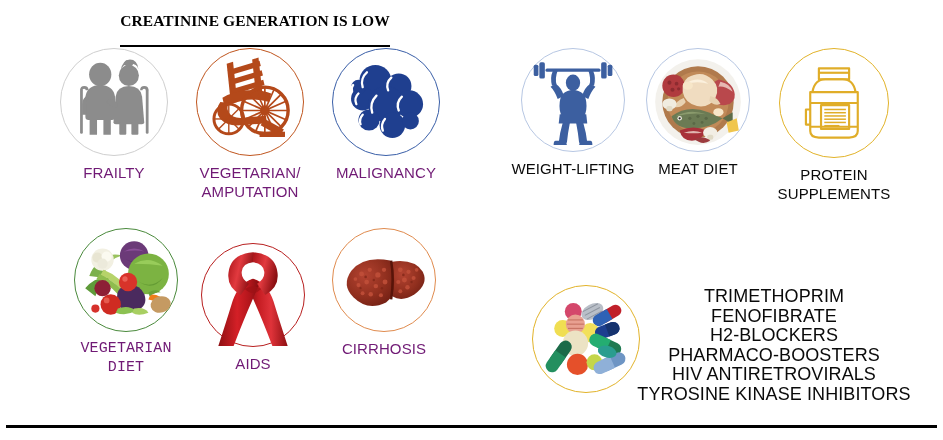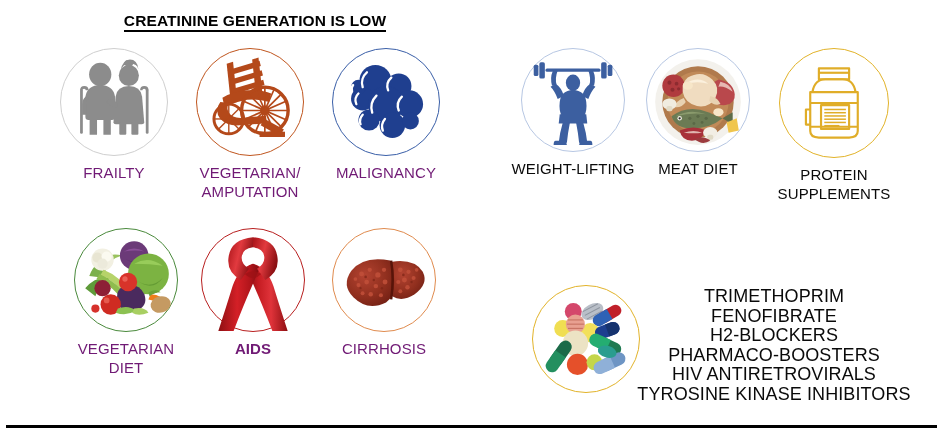--- a/index.html
+++ b/index.html
@@ -25,21 +25,22 @@
     position: absolute;
     font-size: 15.5px;
     font-weight: bold;
     color: #000000;
     letter-spacing: 0.1px;
     text-align: center;
     white-space: nowrap;
   }
   .section-heading .ul {
     border-bottom: 2px solid #000000;
-    padding-bottom: 1px;
+    padding-bottom: 16px;
+    font-family: Liberation Serif, serif;
   }
 
   
   .col {
     position: absolute;
     text-align: center;
   }
   .badge {
     position: relative;
     margin: 0 auto;
@@ -193,21 +194,21 @@
             <path d="M28 62 a9 9 0 0 0 -2 9"></path>
             <path d="M49 66 a11 11 0 0 0 -2 11"></path>
             <path d="M19 34 a6 6 0 0 0 -1 6"></path>
           </g>
         </svg>
       </div>
     </div>
     <div class="caption navy">MALIGNANCY</div>
   </div>
 
-  <div class="col" style="left:60px; top:228px; width:132px;">
+  <div class="col" style="left:60px; top:228px; width:132px;font-family:Liberation Mono, monospace;">
     <div class="badge" style="width:104px; height:104px; border:1.3px solid #4a8a3c;">
       <div class="art">
         <svg viewBox="0 0 100 100" aria-hidden="true">
 
           <g>
             <path d="M14 46 q6 -16 22 -18 q-8 10 -6 20 z" fill="#7bb04b"></path>
             <path d="M10 58 q10 -12 24 -10 q-12 8 -14 18 z" fill="#5f9b3a"></path>
             <path d="M20 34 q12 -12 26 -8 q-14 4 -18 16 z" fill="#9ac35f"></path>
 
             <circle cx="58" cy="26" r="14" fill="#6b3a78"></circle>
@@ -246,21 +247,21 @@
             <path d="M42 78 q10 -4 18 2 q-10 6 -20 2z" fill="#8cc152"></path>
             <path d="M58 78 q10 -2 14 4 q-10 4 -16 0z" fill="#a8cf62"></path>
           </g>
         </svg>
       </div>
     </div>
     <div class="caption navy">VEGETARIAN
 DIET</div>
   </div>
 
-  <div class="col" style="left:190px; top:228px; width:126px;font-weight:bold;">
+  <div class="col" style="left:190px; top:243px; width:126px;">
     <div class="badge" style="width:104px; height:104px; border:1.3px solid #b81f1f;">
       <div class="art">
         <svg viewBox="0 0 100 100" aria-hidden="true">
           <defs>
             <linearGradient id="ribL" x1="0" y1="0" x2="1" y2="0">
               <stop offset="0%" stop-color="#8e0f12"></stop>
               <stop offset="45%" stop-color="#d42027"></stop>
               <stop offset="75%" stop-color="#b2151b"></stop>
               <stop offset="100%" stop-color="#7d0d10"></stop>
             </linearGradient>

